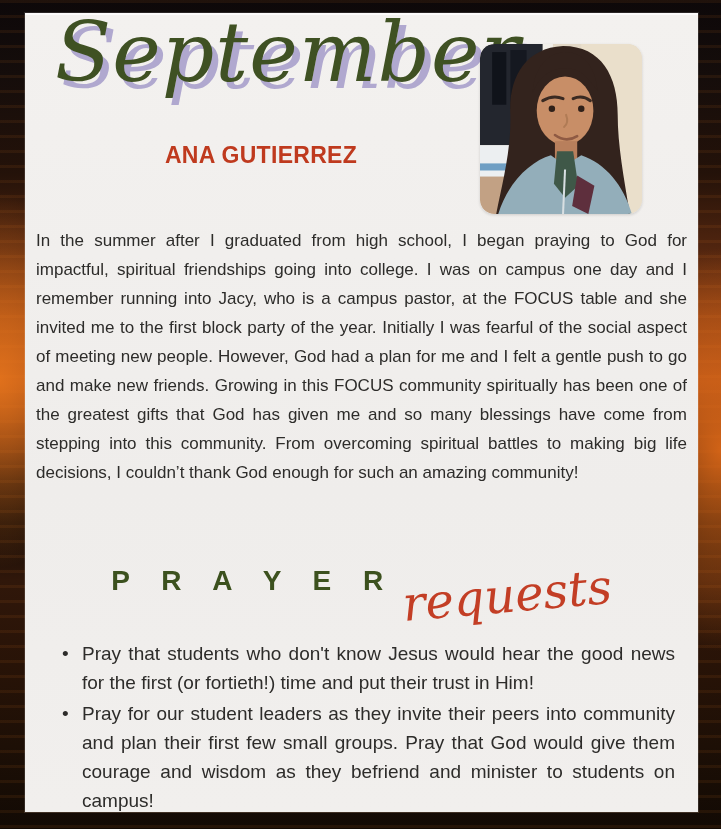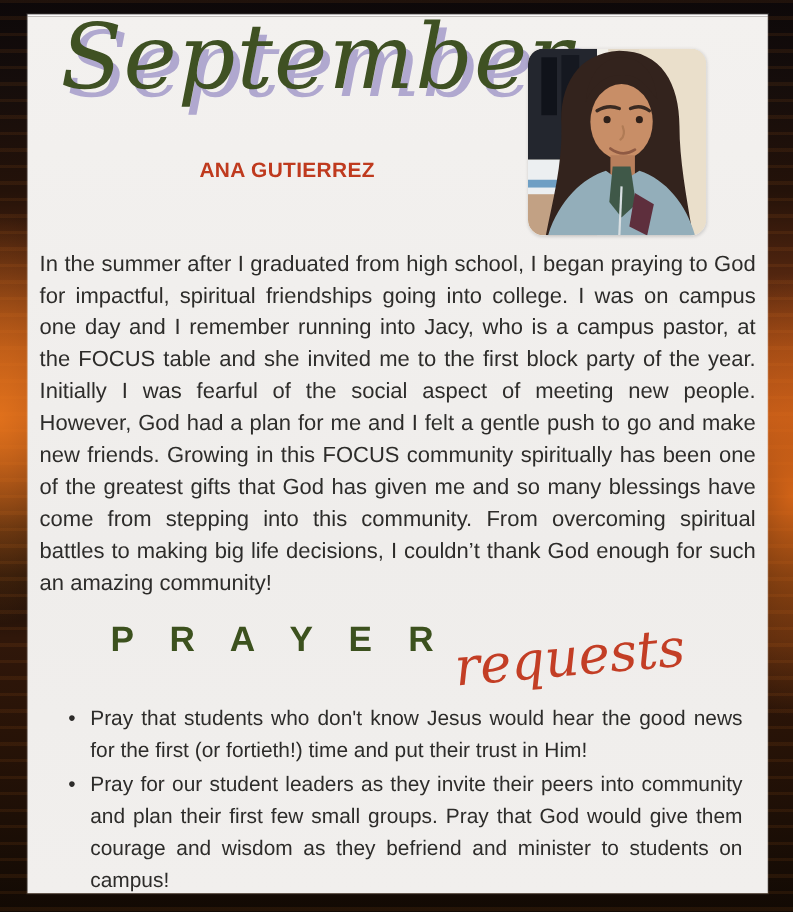--- a/index.html
+++ b/index.html
@@ -28,33 +28,33 @@
     font-size:82px;letter-spacing:1px;color:#3f5123;
     text-shadow:6px 7px 0 #b0a8cf;
   }
   .photo{
     position:absolute;left:455px;top:29px;width:162px;height:170px;
     border-radius:14px;overflow:hidden;box-shadow:0 1px 3px rgba(0,0,0,0.15);
   }
   .photo svg{display:block;width:100%;height:100%;}
   .student-block{
     position:absolute;top:127px;left:20px;width:432px;text-align:center;
-    color:#bf3a1e;font-weight:bold;font-size:19px;line-height:27px;
+    color:#bf3a1e;font-weight:bold;font-size:23px;line-height:27px;
     letter-spacing:0.3px;
   }
   .testimony{
     position:absolute;top:211px;left:11px;right:11px;margin:0;
-    font-size:20px;line-height:29px;color:#2d2c2a;
+    font-size:17px;line-height:29px;color:#2d2c2a;
     text-align:justify;
   }
   .prayer-heading{
     position:absolute;top:548px;left:0;width:100%;text-align:center;white-space:nowrap;
   }
   .ph-main{
-    font-weight:800;font-size:32px;letter-spacing:12px;color:#3c511e;
+    font-weight:800;font-size:28px;letter-spacing:12px;color:#3c511e;
     vertical-align:18px;
   }
   .ph-script{
     display:inline-block;font-family:"DejaVu Serif",serif;font-style:italic;
     font-size:48px;color:#c33e25;transform:rotate(-5deg);margin-left:2px;
     position:relative;top:4px;
   }
   .requests{
     position:absolute;top:624px;left:34px;right:23px;margin:0;padding:0;
     list-style:none;

